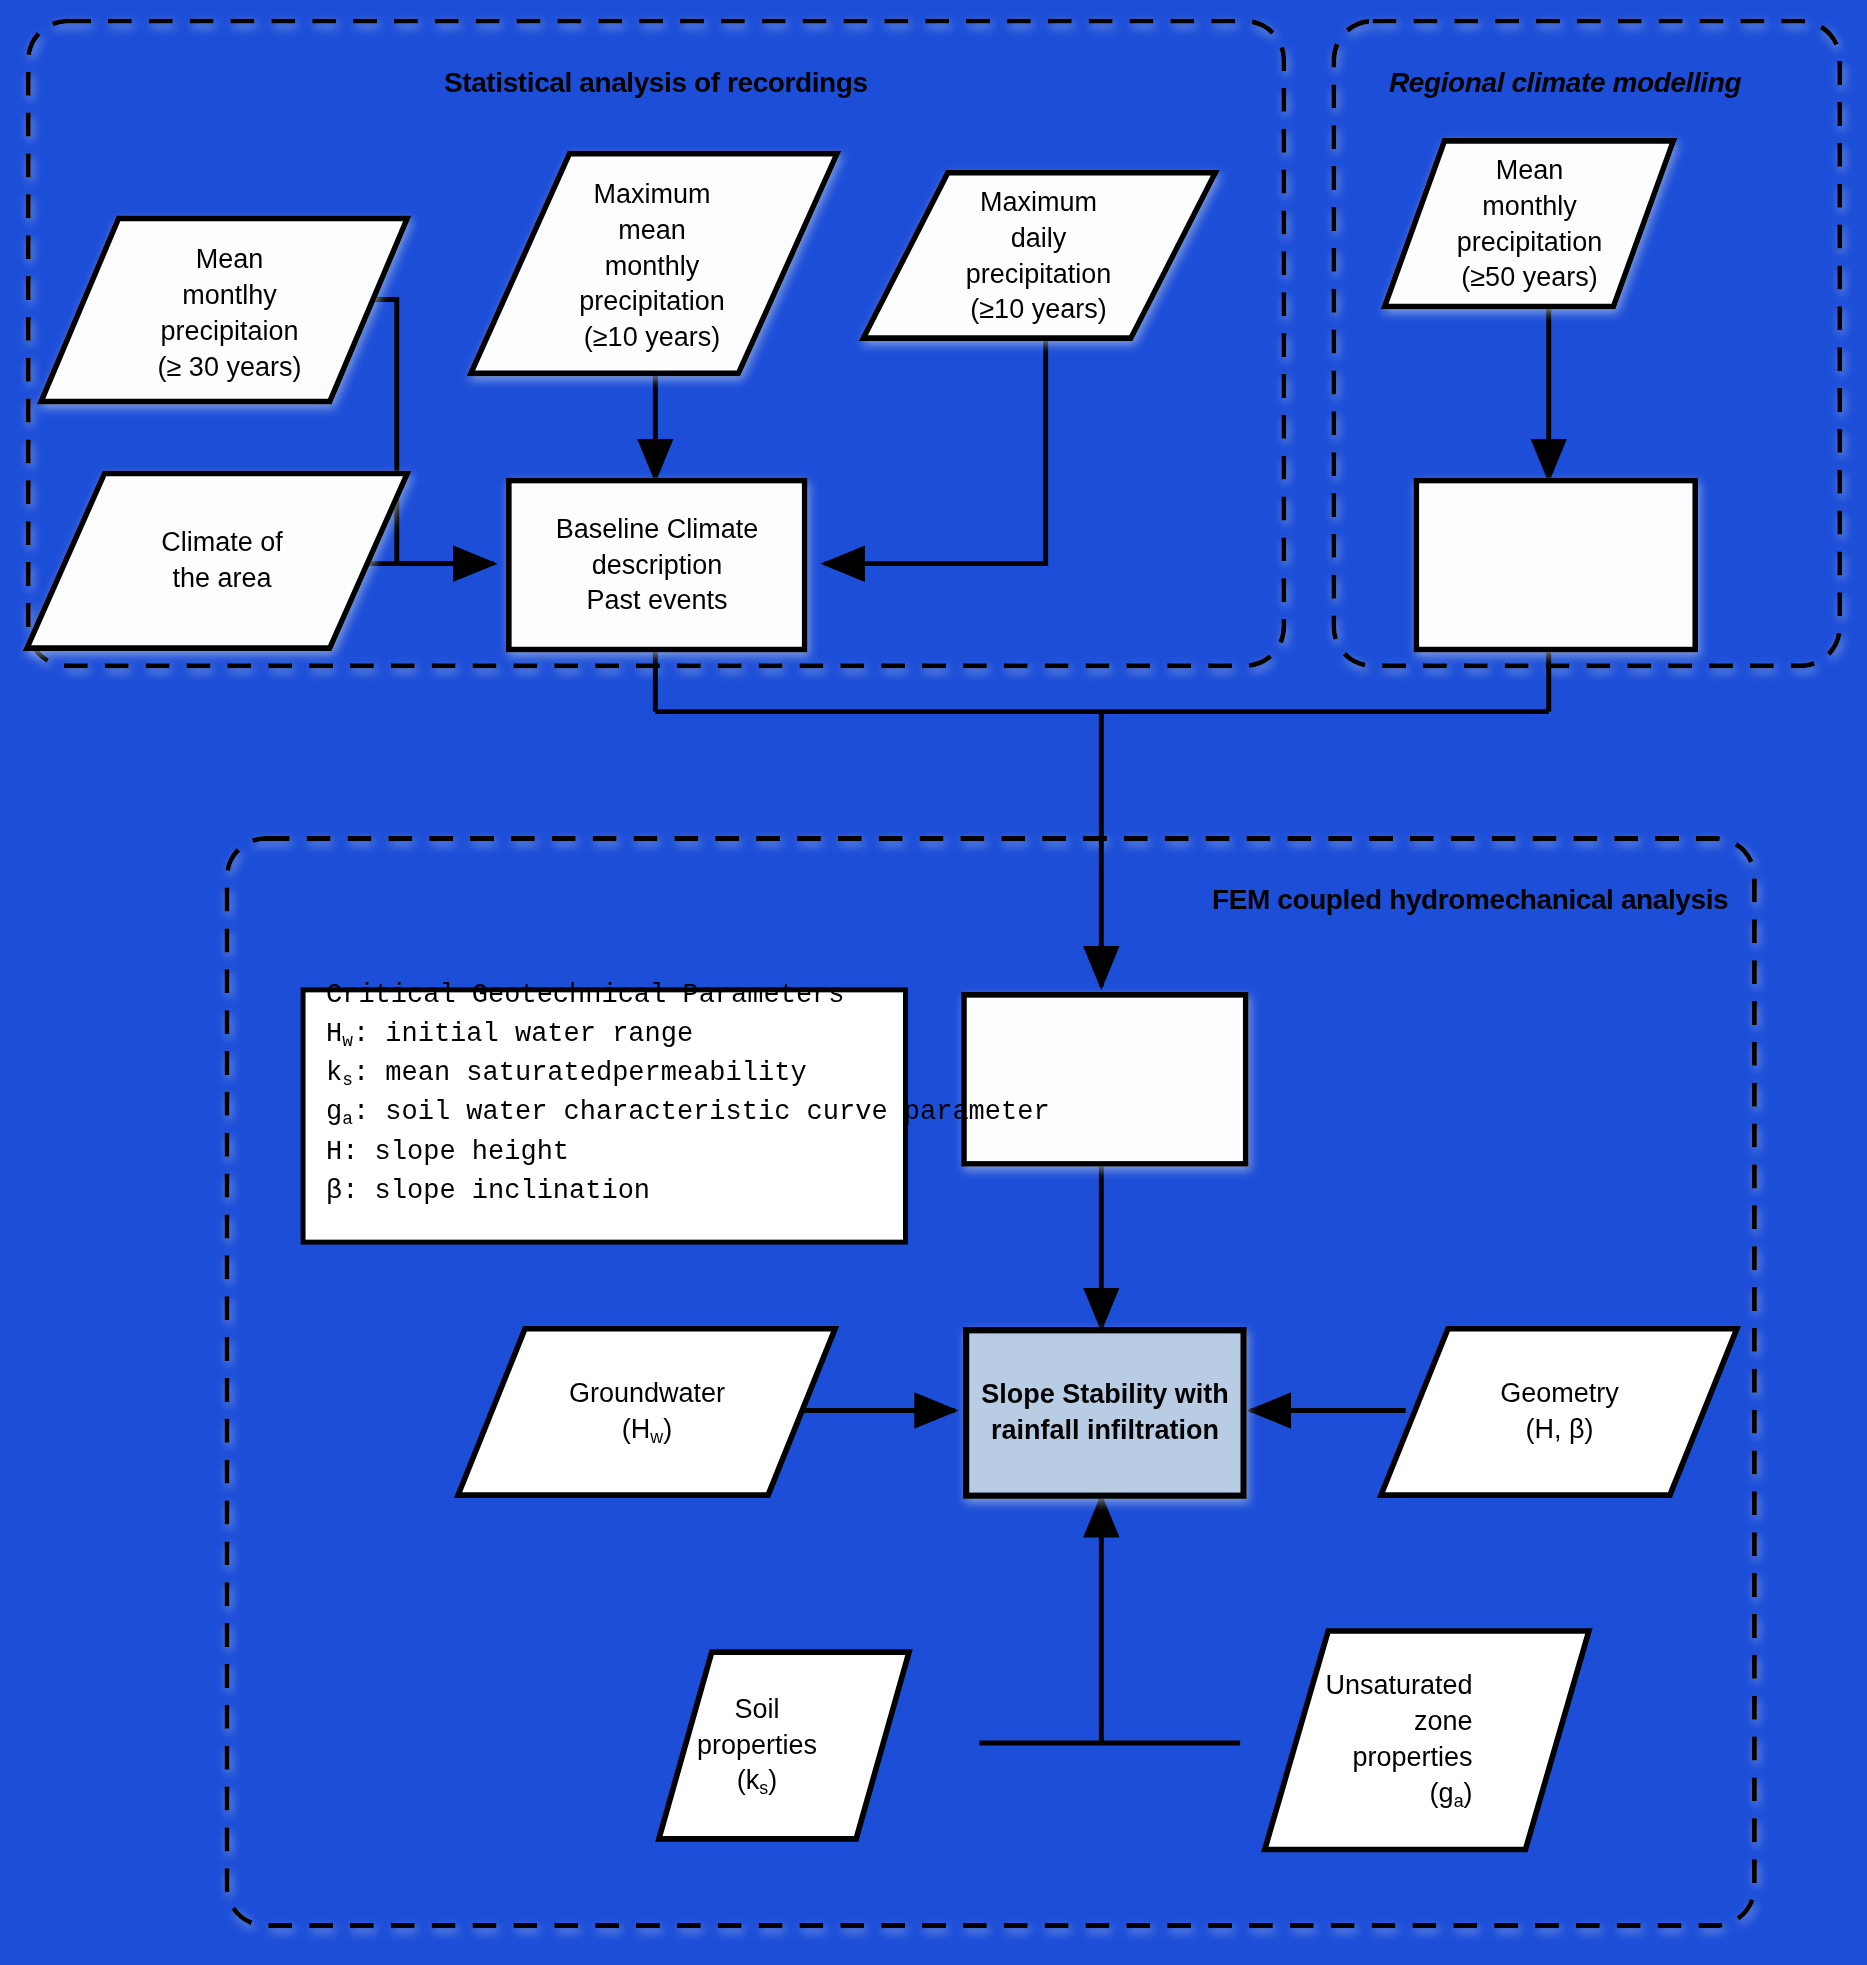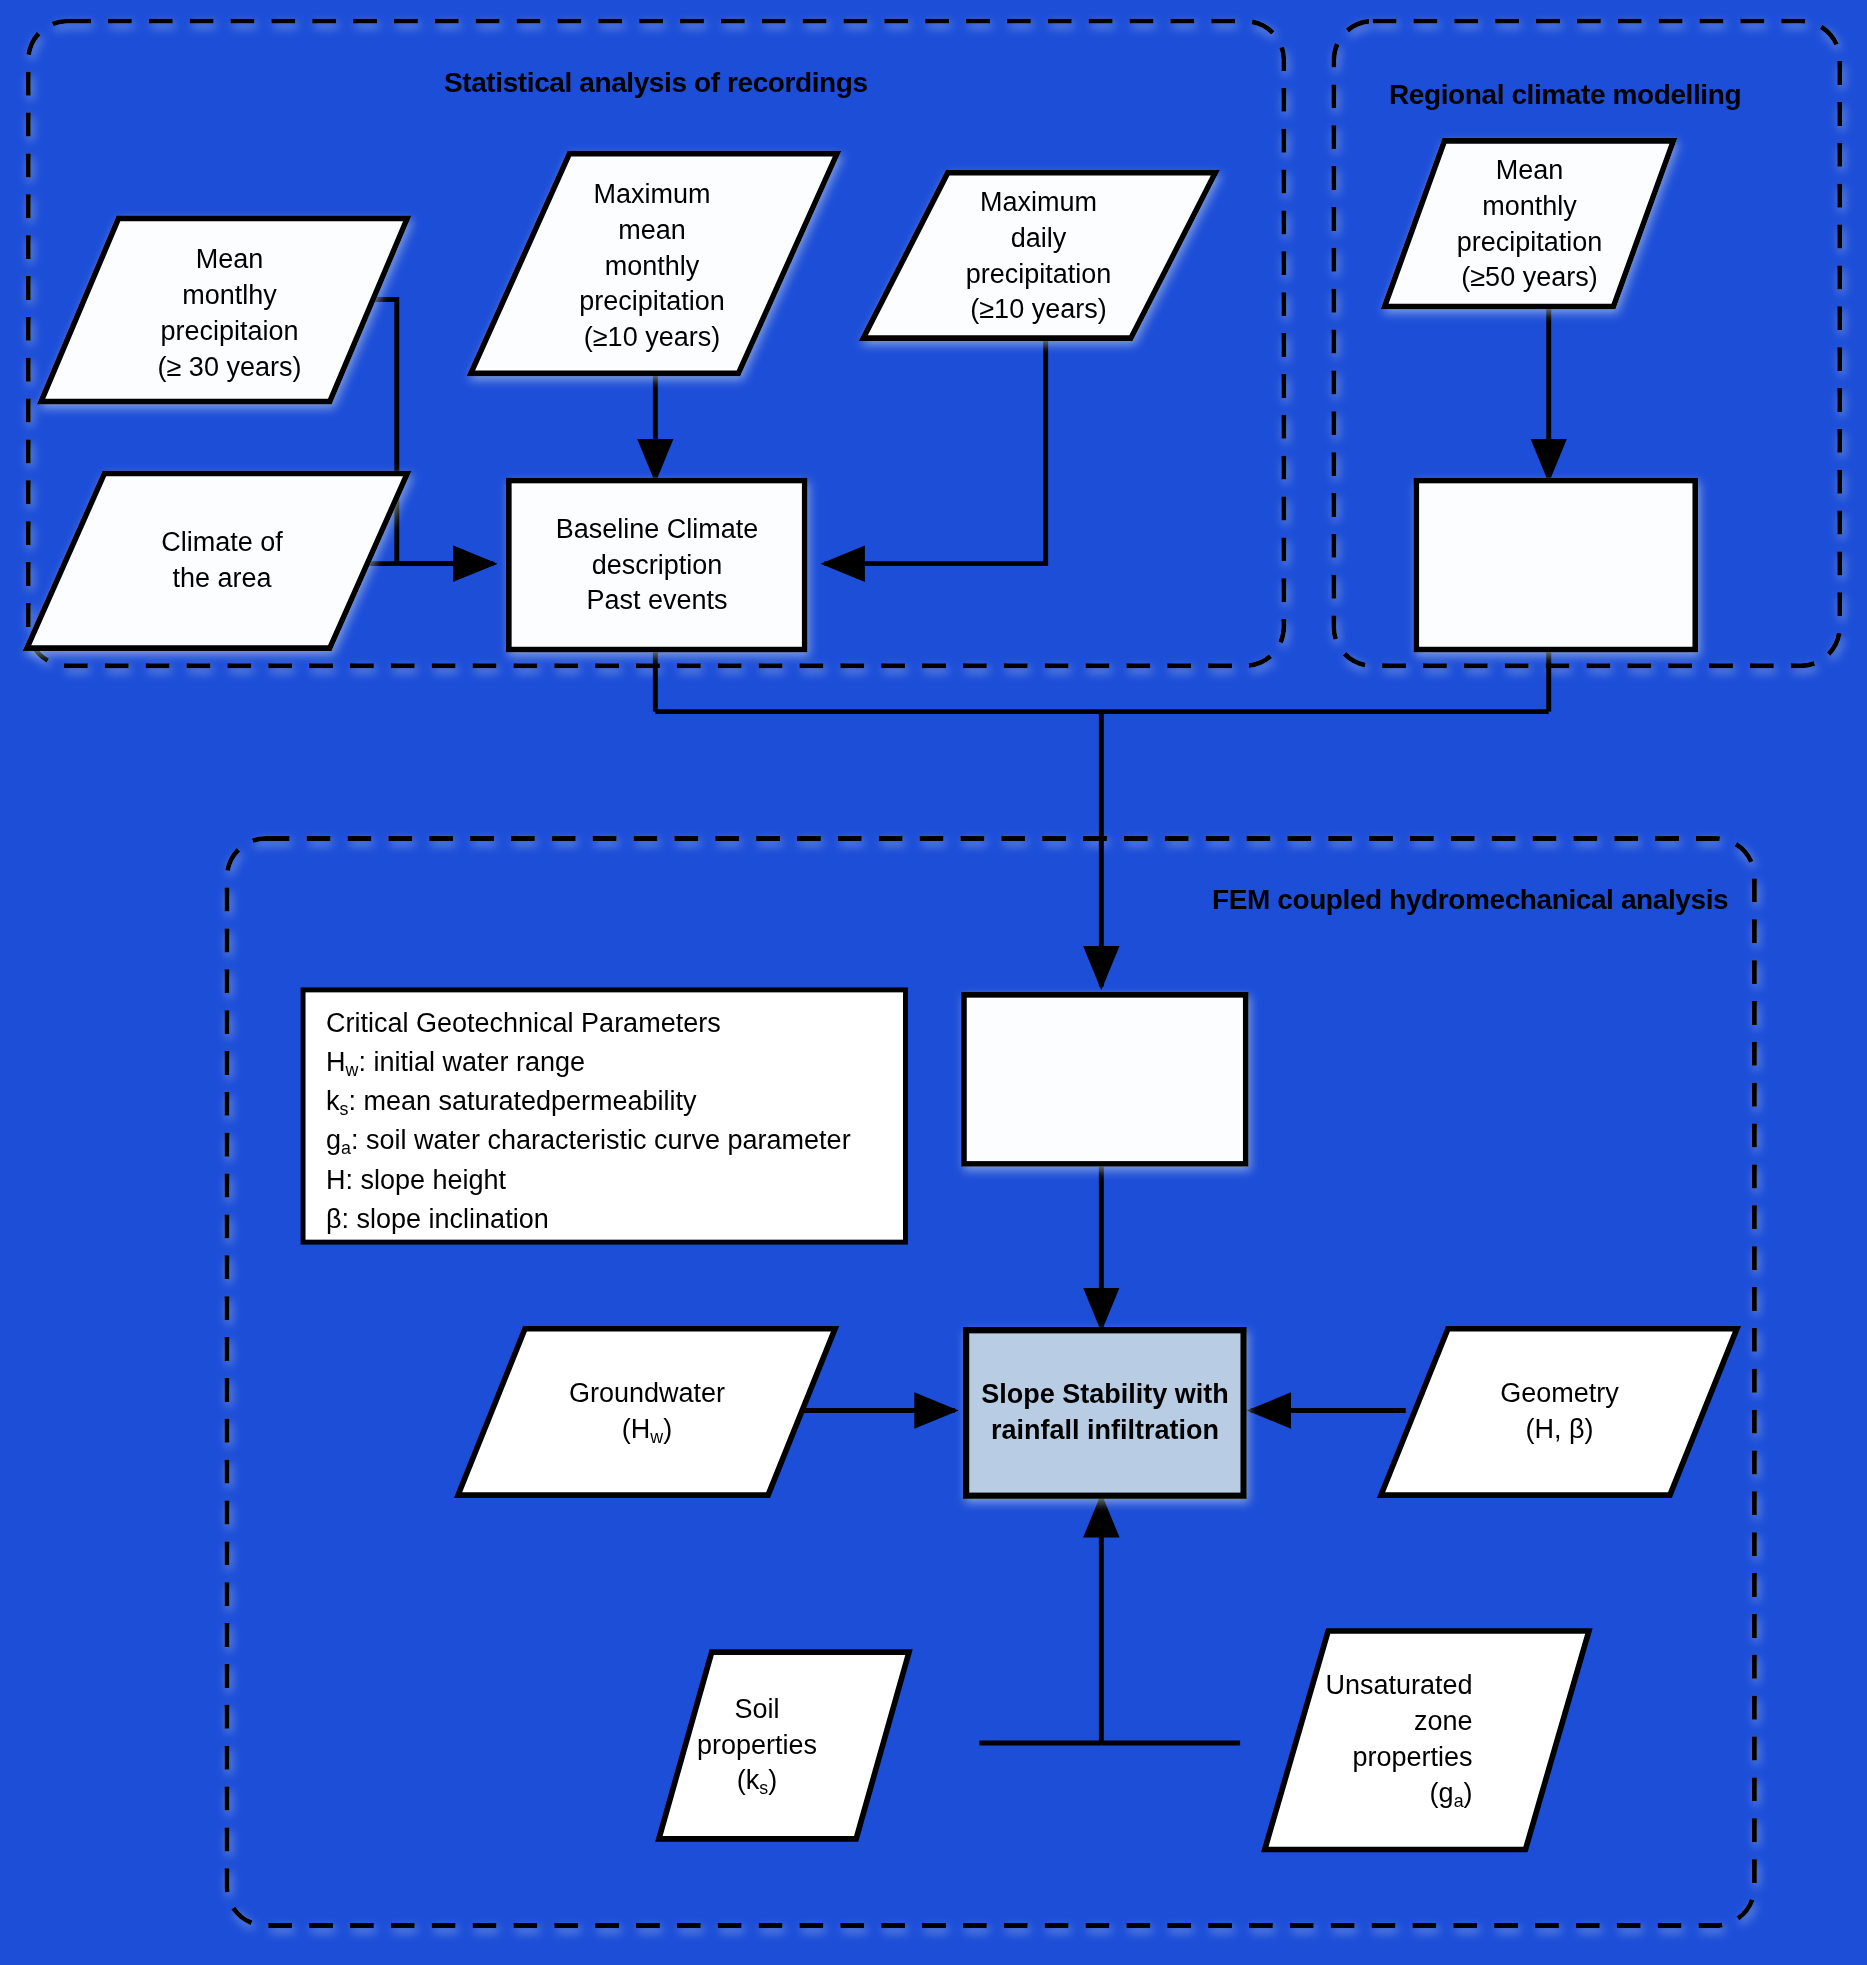--- a/index.html
+++ b/index.html
@@ -130,21 +130,21 @@
     <path d="M 745 1886 L 1185 1886 L 1090 2122 L 650 2122 Z" fill="#ffffff" stroke="#000000" stroke-width="8"></path>
 
     <path d="M 2055 1886 L 2465 1886 L 2370 2122 L 1960 2122 Z" fill="#ffffff" stroke="#000000" stroke-width="8"></path>
 
     <path d="M 1010 2345 L 1290 2345 L 1215 2610 L 935 2610 Z" fill="#ffffff" stroke="#000000" stroke-width="8"></path>
 
     <path d="M 1885 2315 L 2255 2315 L 2165 2625 L 1795 2625 Z" fill="#ffffff" stroke="#000000" stroke-width="8"></path>
   </svg>
 
   <div class="group-title" style="left:444px; top:67px;">Statistical analysis of recordings</div>
-  <div class="group-title" style="left:1389px; top:79px;">Regional climate modelling</div>
+  <div class="group-title" style="left:1389px; top:67px;font-style:italic;">Regional climate modelling</div>
   <div class="group-title" style="left:1212px; top:884px;">FEM coupled hydromechanical analysis</div>
 
   <div class="node-label" style="left:99px; top:233px; width:261px; height:162px;">
     <div>
       <div>Mean</div>
       <div>montlhy</div>
       <div>precipitaion</div>
       <div>(≥ 30 years)</div>
     </div>
   </div>
@@ -225,21 +225,21 @@
 
   <div class="node-label" style="left:1272px; top:1631px; width:254px; height:218px;text-align:right;">
     <div>
       <div>Unsaturated</div>
       <div>zone</div>
       <div>properties</div>
       <div>(g<sub>a</sub>)</div>
     </div>
   </div>
 
-  <div class="param-list" style="left:326px; top:1004px; width:578px;">
+  <div class="param-list" style="left:326px; top:976px; width:578px;font-family:Liberation Mono, monospace;">
     <div>Critical Geotechnical Parameters</div>
     <div>
       <span>H<sub>w</sub></span><span>: initial water range</span>
     </div>
     <div>
       <span>k<sub>s</sub></span><span>: mean saturatedpermeability</span>
     </div>
     <div>
       <span>g<sub>a</sub></span><span>: soil water characteristic curve parameter</span>
     </div>

